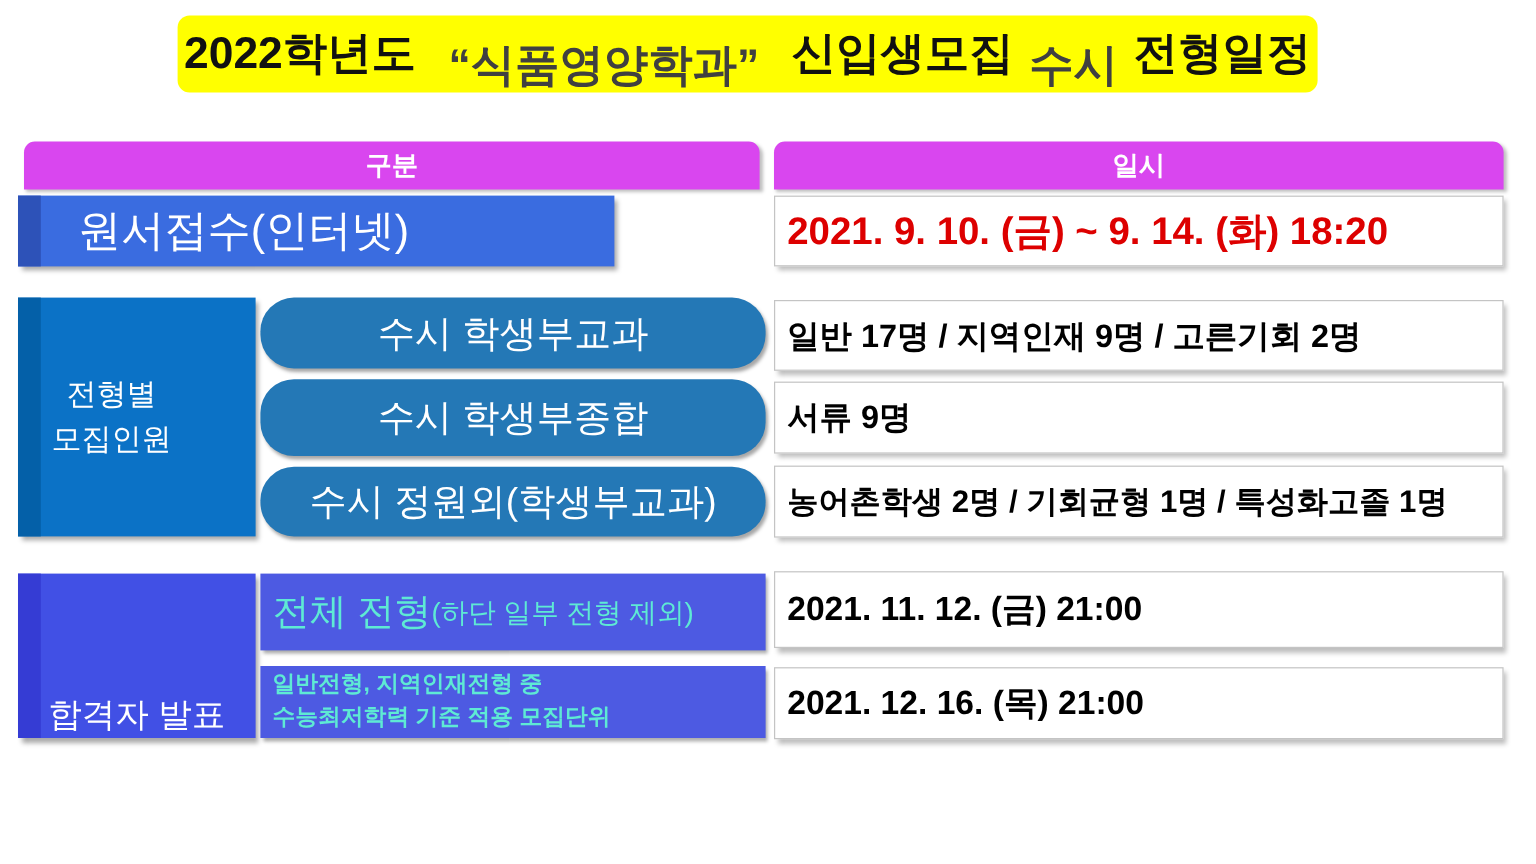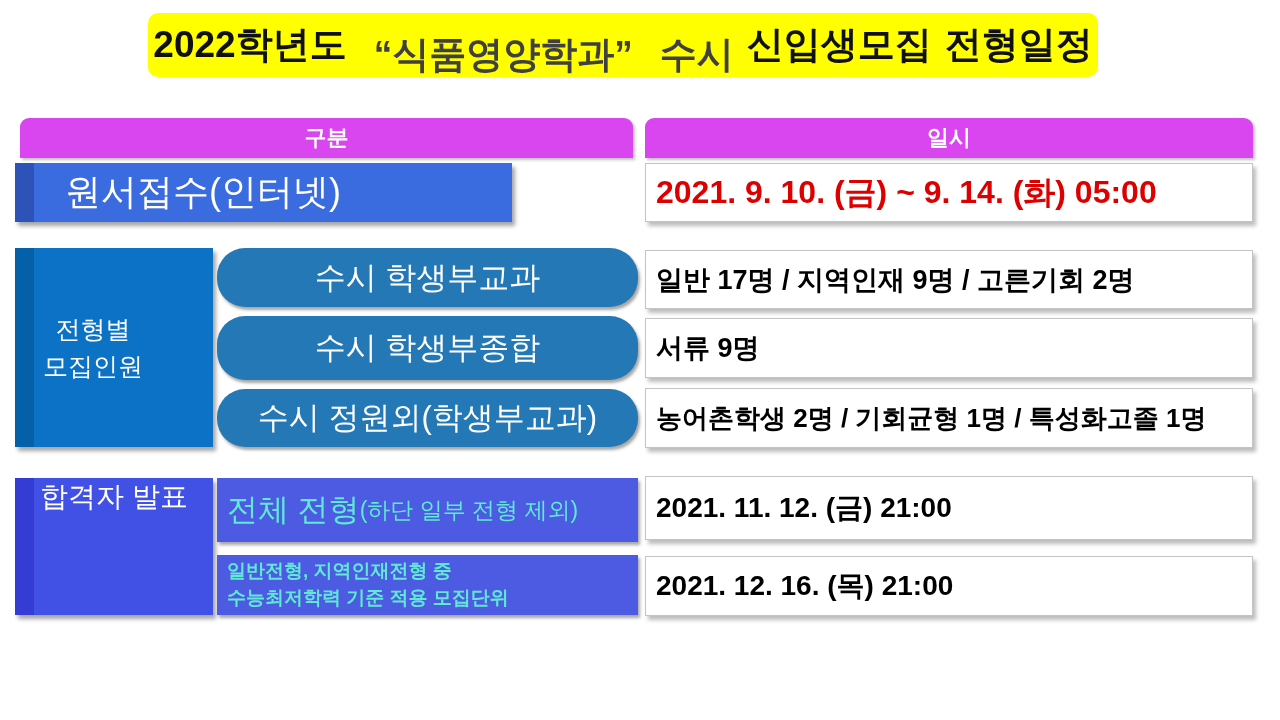--- a/index.html
+++ b/index.html
@@ -80,21 +80,21 @@
 
   .q-val { font-size: 27px; }
   .q-val1 { top: 250px; height: 59px; }
   .q-val2 { top: 318px; height: 60px; }
   .q-val3 { top: 388px; height: 60px; font-size: 26px; }
 
   
   .ann-block {
     left: 15px; top: 478px; width: 198px; height: 137px;
     background: #4150e5;
-    display: flex; align-items: flex-start; justify-content: center;
+    display: flex; align-items: flex-end; justify-content: center;
     font-size: 28px; white-space: nowrap;
   }
   .ann-block .stripe { background: #353cd4; }
 
   .ann-row {
     left: 217px; width: 421px; background: #4d5ae2;
     color: #5eead4; box-shadow: 2px 3px 3px rgba(0,0,0,0.35);
     display: flex; align-items: center;
     padding-left: 10px; white-space: nowrap;
   }
@@ -105,34 +105,34 @@
   .ann-val { font-size: 28px; }
   .ann-val1 { top: 476px; height: 64px; }
   .ann-val2 { top: 556px; height: 60px; }
 </style>
 </head>
 <body>
 
 <div class="abs banner">
   <span class="seg">2022학년도</span>
   <span class="seg seg-red">“식품영양학과”</span>
+  <span class="seg">신입생모집</span>
   <span class="seg seg-red">수시</span>
-  <span class="seg">신입생모집</span>
   <span class="seg">전형일정</span>
 </div>
 
 <div class="abs col-hdr hdr-cat">구분</div>
 <div class="abs col-hdr hdr-dt">일시</div>
 
 <div class="abs stripe-block app-label">
   <span class="stripe"></span>
   <span>원서접수(인터넷)</span>
 </div>
 <div class="abs val-cell app-value">
-  <span>2021. 9. 10. (금) ~ 9. 14. (화) 05:00</span>
+  <span>2021. 9. 10. (금) ~ 9. 14. (화) 18:20</span>
 </div>
 
 <div class="abs stripe-block quota-block">
   <span class="stripe"></span>
   <span>전형별</span>
   <span>모집인원</span>
 </div>
 
 <div class="abs q-row q-row1">수시 학생부교과</div>
 <div class="abs q-row q-row2">수시 학생부종합</div>

